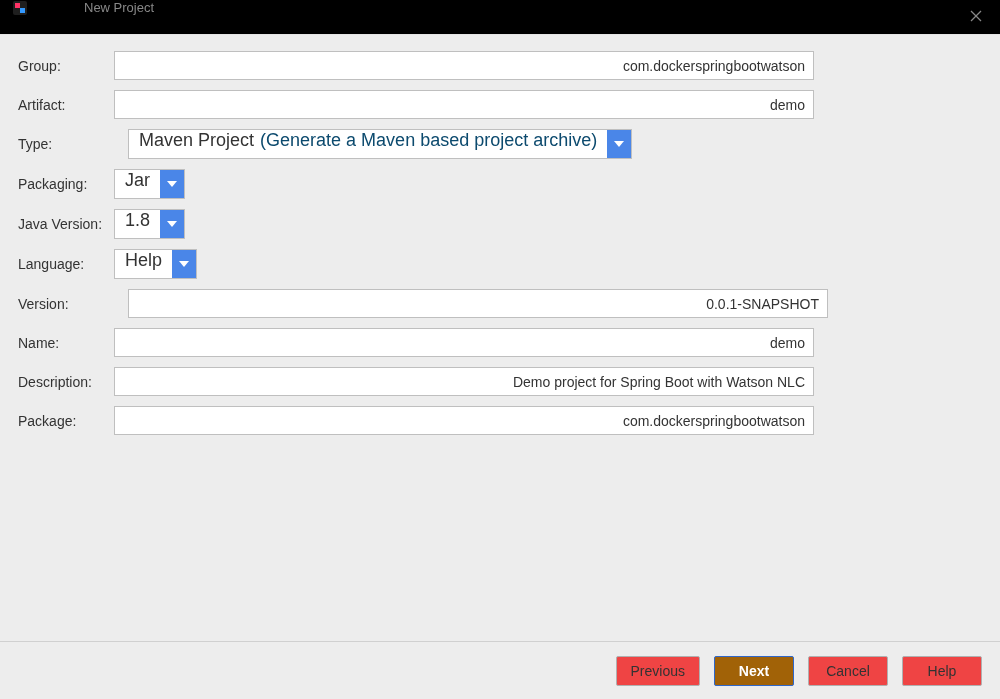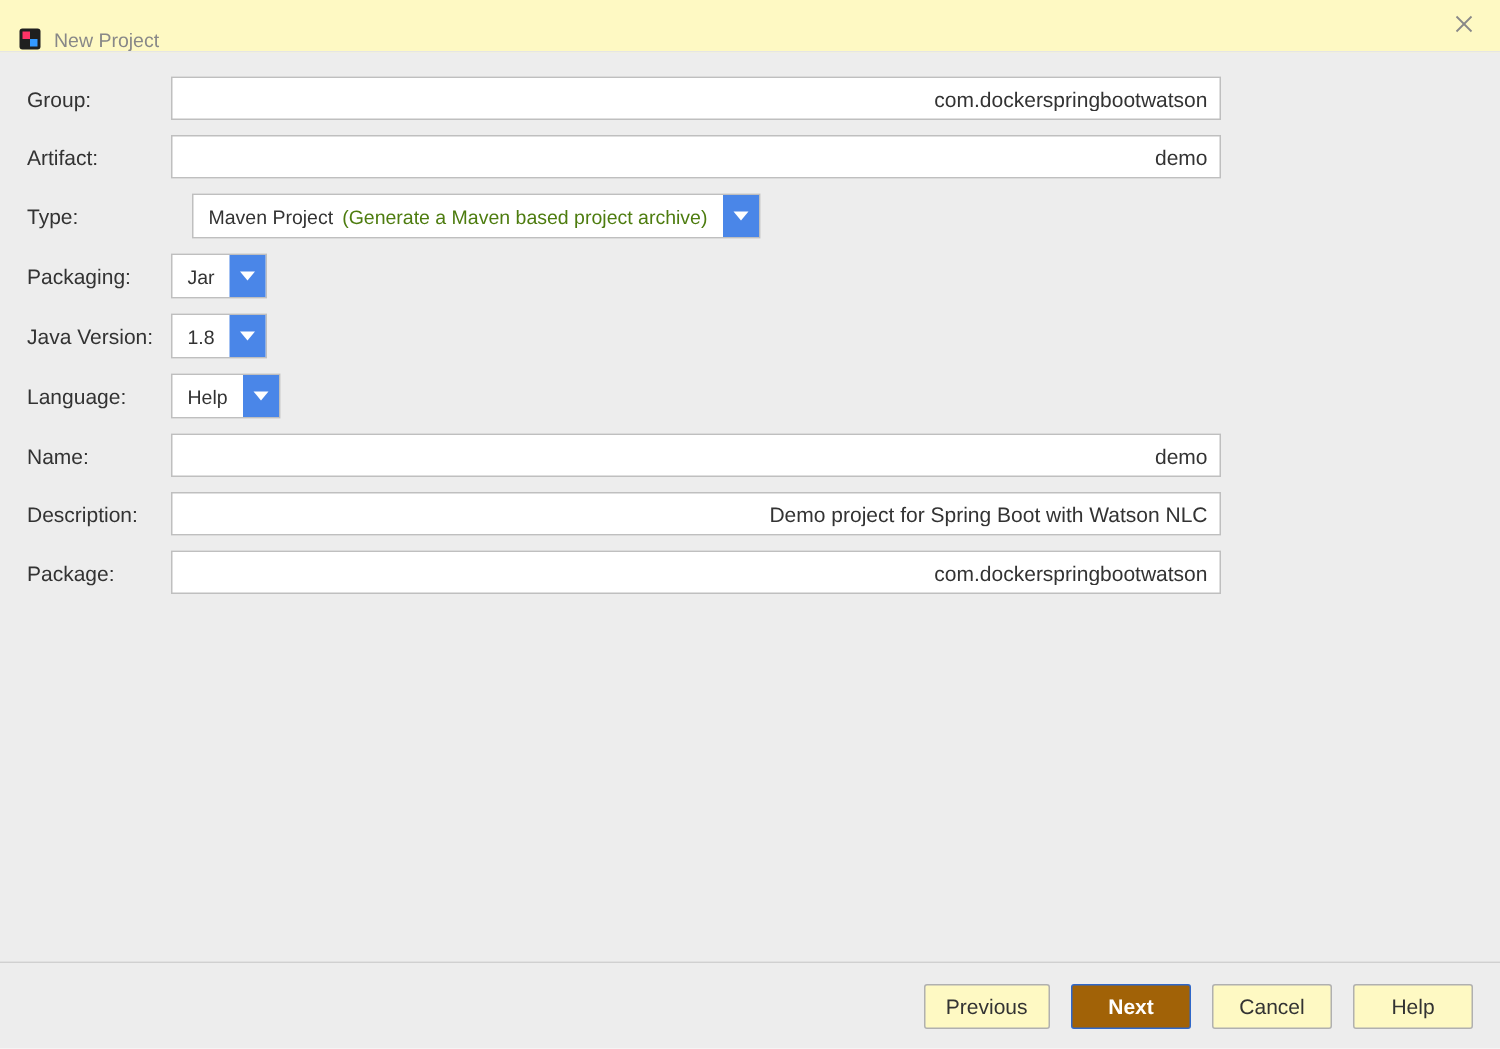--- a/index.html
+++ b/index.html
@@ -10,26 +10,27 @@
       background: #fff;
       width: 1000px;
       height: 699px;
       overflow: hidden;
       display: flex;
       flex-direction: column;
     }
     .titlebar {
       height: 35px;
       display: flex;
-      align-items: flex-end;
+      align-items: flex-start;
       padding: 0 12px;
       border-bottom: 1px solid #e5e5e5;
-      background: #fef9c3;
+      background: #000000;
       color: #777;
       position: relative;
+      gap: 48px;
     }
     .titlebar .app-icon {
       width: 16px;
       height: 16px;
       margin-right: 8px;
       display: inline-flex;
       align-items: center;
       justify-content: center;
     }
     .titlebar .title { font-size: 13px; color: #888; }
@@ -76,26 +77,26 @@
     .combo {
       display: inline-flex;
       align-items: stretch;
       border: 1px solid #bfbfbf;
       background: #fff;
       height: 30px;
     }
     .combo .combo-text {
       padding: 0 10px;
       display: flex;
-      align-items: center;
-      color: #333;
-      font-size: 13px;
+      align-items: flex-start;
+      color: #333;
+      font-size: 18px;
       white-space: nowrap;
     }
-    .combo .combo-text .hint { color: #4d7c0f; margin-left: 6px; }
+    .combo .combo-text .hint { color: #0c4a6e; margin-left: 6px; }
     .combo .combo-btn {
       width: 24px;
       background: #4a86e8;
       display: flex;
       align-items: center;
       justify-content: center;
       cursor: pointer;
     }
     .triangle-down {
       width: 0; height: 0;
@@ -110,21 +111,21 @@
       display: flex;
       align-items: center;
       justify-content: flex-end;
       padding: 0 18px;
       gap: 14px;
     }
     .btn {
       min-width: 80px;
       height: 30px;
       border: 1px solid #b0b0b0;
-      background: #fef9c3;
+      background: #ef4444;
       color: #333;
       font-size: 14px;
       padding: 0 14px;
       cursor: pointer;
       border-radius: 2px;
     }
     .btn.primary {
       background: #a16207;
       border-color: #2f67c9;
       color: #fff;
@@ -217,20 +218,26 @@
         <div class="combo-text">
           <span>Help</span>
         </div>
         <div class="combo-btn">
           <span class="triangle-down"></span>
         </div>
       </div>
     </div>
   </div>
 
+  <div class="form-row group-gap">
+    <div class="label">Version:</div>
+    <div class="control">
+      <input class="text-input" type="text" value="0.0.1-SNAPSHOT" style="">
+    </div>
+  </div>
 
   <div class="form-row">
     <div class="label">Name:</div>
     <div class="control">
       <input class="text-input" type="text" value="demo" style="">
     </div>
   </div>
 
   <div class="form-row">
     <div class="label">Description:</div>

